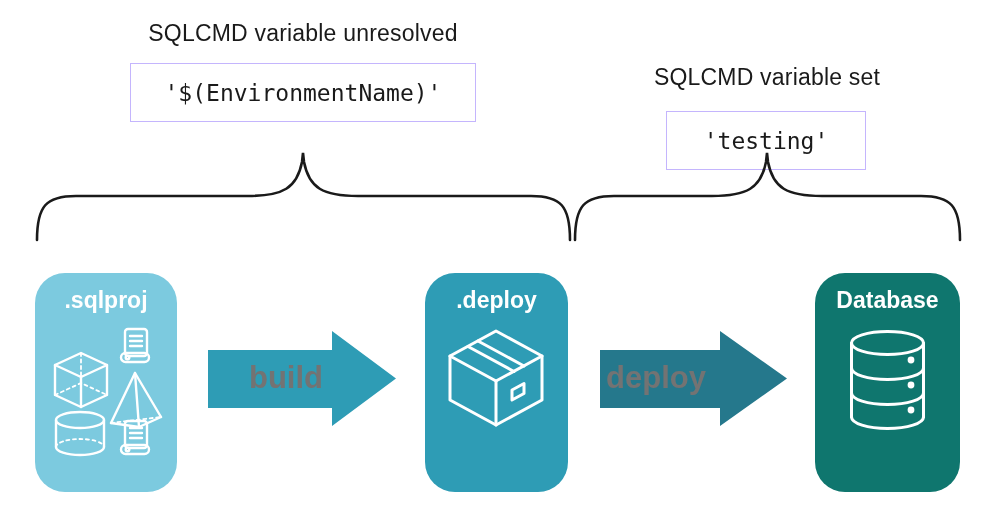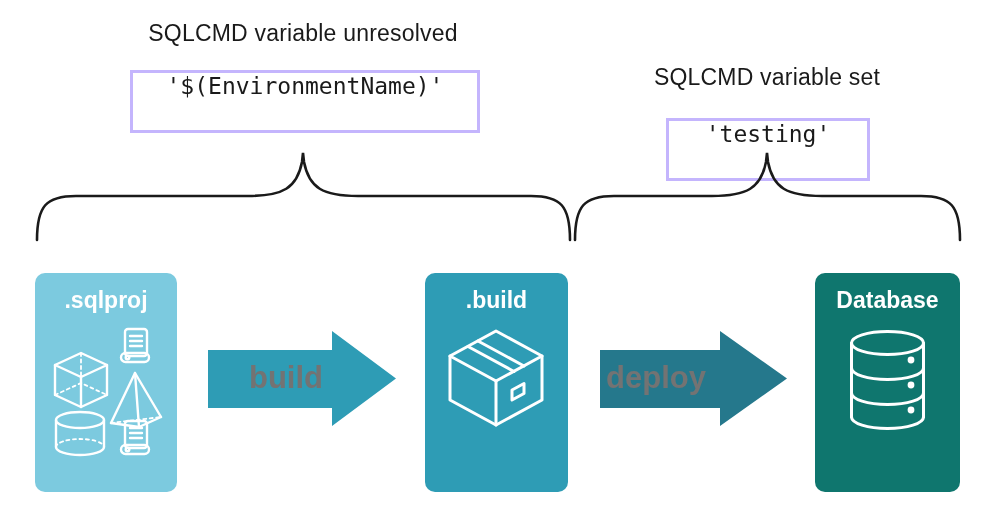--- a/index.html
+++ b/index.html
@@ -2,27 +2,27 @@
 <html><head>
 <meta charset="utf-8">
 <style>
   html,body{margin:0;padding:0;background:#fff;}
   .canvas{position:relative;width:1000px;height:522px;background:#ffffff;overflow:hidden;
           font-family:"Liberation Sans",sans-serif;}
   .group-title{position:absolute;top:20px;width:400px;text-align:center;
                font-size:23px;font-weight:400;color:#1a1a1a;letter-spacing:.2px;}
   .group-title.left{left:103px;}
   .group-title.right{left:567px;margin-top:44px;}
-  .code-box{position:absolute;top:70px;height:57px;border:3px solid #c4b5fd;background:#fff;
-            display:flex;justify-content:center;box-sizing:content-box;}
+  .code-box{position:absolute;top:63px;height:57px;border:1px solid #c4b5fd;background:#fff;
+            display:flex;align-items:center;justify-content:center;box-sizing:content-box;}
   .code-box.left{left:130px;width:344px;}
   .code-box.right{left:666px;width:198px;margin-top:48px;}
   .code-text{font-family:"DejaVu Sans Mono",monospace;font-size:23px;color:#1a1a1a;}
   .overlay{position:absolute;left:0;top:0;width:1000px;height:522px;pointer-events:none;}
-  .node{position:absolute;top:273px;height:219px;border-radius:10px;text-decoration:underline;}
+  .node{position:absolute;top:273px;height:219px;border-radius:30px;text-decoration:underline;}
   .node.sqlproj{left:35px;width:142px;background:#7ccadf;}
   .node.dacpac{left:425px;width:143px;background:#2e9cb5;}
   .node.database{left:815px;width:145px;background:#0f766e;}
   .node-label{position:absolute;top:14px;left:0;width:100%;text-align:center;
               font-size:23px;font-weight:700;color:#ffffff;}
   .node-icon{position:absolute;}
   .arrow-label{position:absolute;top:360px;text-align:center;font-size:31px;font-weight:700;
                color:#737373;line-height:36px;}
   .arrow-label.build{left:226px;width:120px;}
   .arrow-label.deploy{left:586px;width:140px;}
@@ -88,21 +88,21 @@
         <line x1="9" y1="7" x2="21" y2="7"></line>
         <line x1="9" y1="12" x2="21" y2="12"></line>
         <line x1="9" y1="17" x2="21" y2="17"></line>
         <rect x="0" y="24" width="28" height="9" rx="4.5"></rect>
         <circle cx="6.5" cy="28.5" r="1.8"></circle>
       </g>
     </svg>
   </div>
 
   <div class="node dacpac">
-    <div class="node-label">.build</div>
+    <div class="node-label">.deploy</div>
     <svg class="node-icon" style="left:19px;top:52px" width="105" height="112" viewBox="0 0 105 112" fill="none" stroke="#ffffff" stroke-width="3" stroke-linejoin="round" stroke-linecap="round">
       <polygon points="52,6 98,31 52,56 6,31"></polygon>
       <line x1="24" y1="21.5" x2="70" y2="46.5"></line>
       <line x1="34" y1="16" x2="80" y2="41"></line>
       <polyline points="6,31 6,75 52,100 98,75 98,31"></polyline>
       <line x1="52" y1="56" x2="52" y2="100"></line>
       <polygon points="68,65 80,58.5 80,68.5 68,75"></polygon>
     </svg>
   </div>
 

